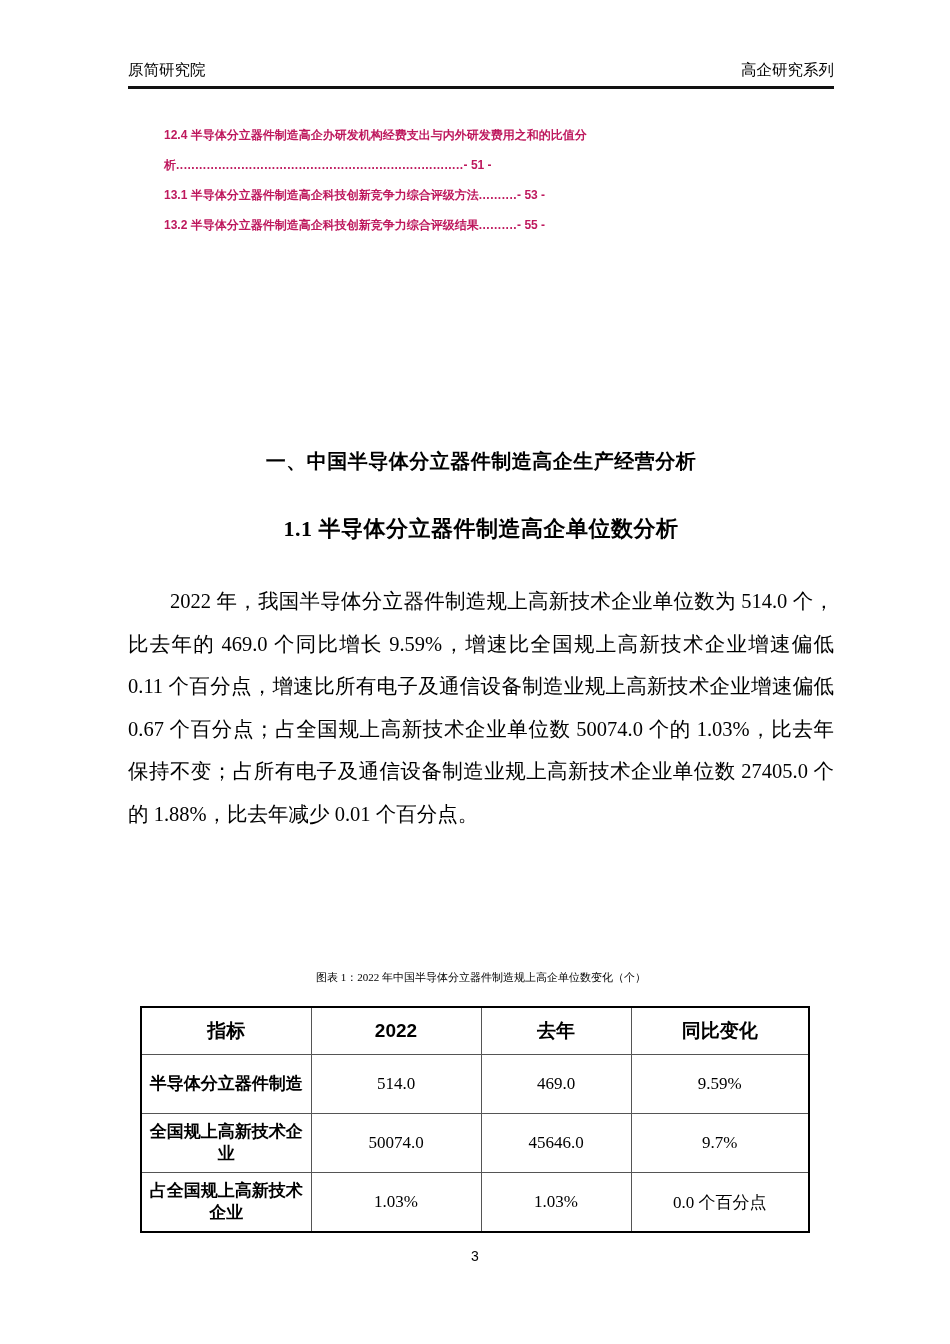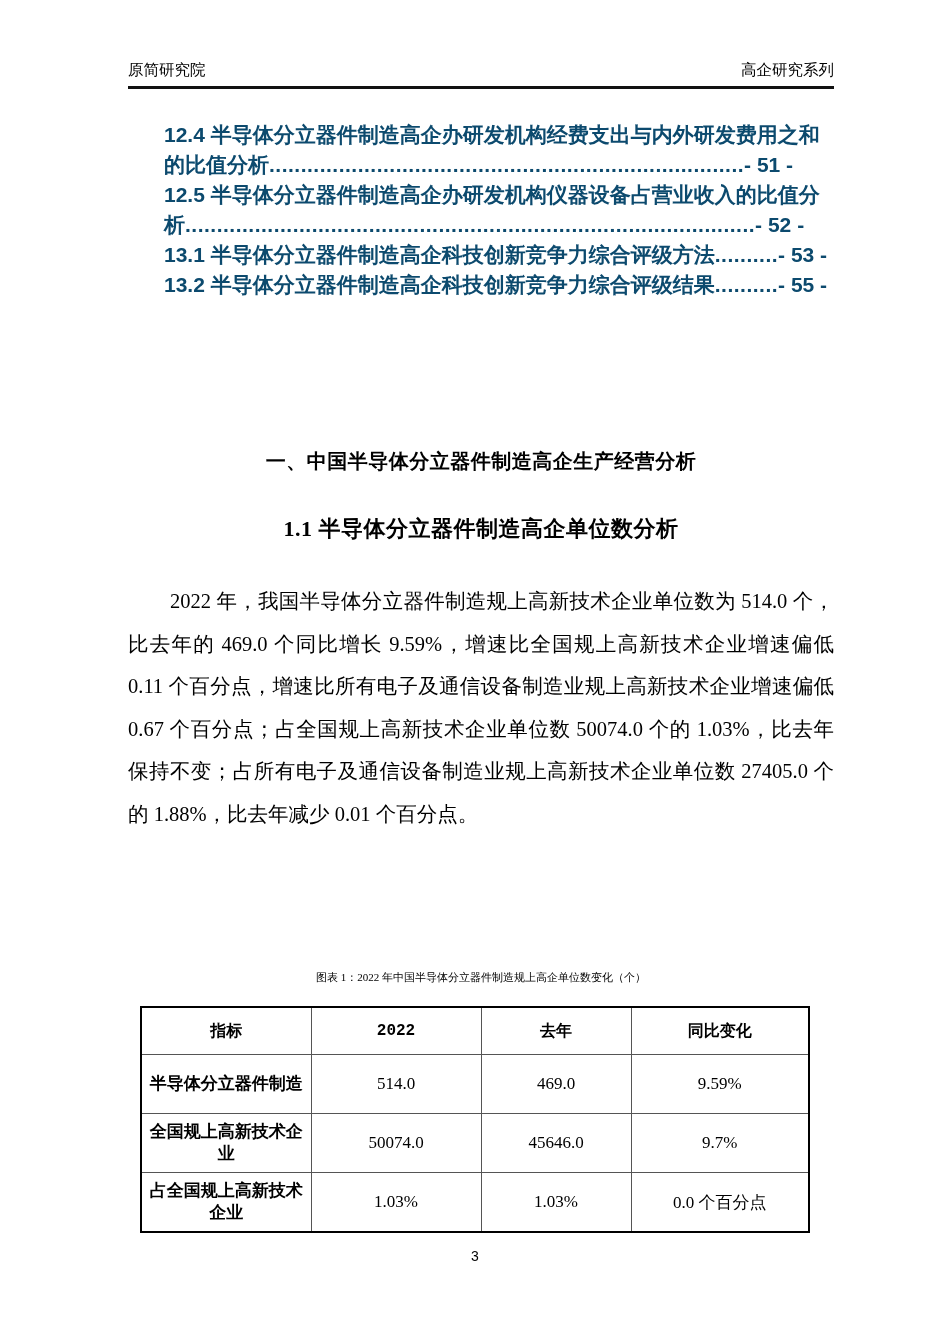--- a/index.html
+++ b/index.html
@@ -46,23 +46,23 @@
   }
 
   
   .toc {
     position: absolute;
     left: 128px;
     top: 120px;
     width: 708px;
     font-family: "Liberation Sans", "DejaVu Sans", sans-serif;
     font-weight: bold;
-    font-size: 21px;
+    font-size: 12px;
     line-height: 30px;
-    color: #0c4a6e;
+    color: #be185d;
   }
   .toc-line {
     display: block;
     white-space: nowrap;
   }
   .toc-l1 { padding-left: 0; }
   .toc-l2 { padding-left: 36px; }
   .toc-wrap { display: block; white-space: normal; }
   .toc-leader {
     letter-spacing: 0.5px;
@@ -141,23 +141,23 @@
 
   table.data th, table.data td {
     border: 1px solid #555;
     text-align: center;
     vertical-align: middle;
     padding: 0;
     color: #000;
   }
   table.data th {
     height: 46px;
-    font-family: Liberation Mono, monospace;
-    font-weight: bold;
-    font-size: 16px;
+    font-family: Liberation Sans, sans-serif;
+    font-weight: bold;
+    font-size: 19px;
   }
   table.data td {
     height: 54px;
     font-family: "Liberation Serif", "DejaVu Serif", serif;
     font-size: 17px;
   }
   table.data td.rowhead {
     font-family: "Liberation Sans", "DejaVu Sans", sans-serif;
     font-weight: bold;
     font-size: 17px;
@@ -187,23 +187,20 @@
     <span>高企研究系列</span>
   </div>
   <div class="hdr-rule"></div>
 
   <div class="toc">
 
     <div class="toc-line toc-l2 toc-wrap">
       <span>12.4  半导体分立器件制造高企办研发机构经费支出与内外研发费用之和的比值分析</span><span class="toc-leader">...........................................................................</span><span>- 51 -</span>
     </div>
 
-    <div class="toc-line toc-l2 toc-wrap">
-      <span>12.5  半导体分立器件制造高企办研发机构仪器设备占营业收入的比值分析</span><span class="toc-leader">..........................................................................................</span><span>- 52 -</span>
-    </div>
 
 
     <div class="toc-line toc-l2">
       <span>13.1  半导体分立器件制造高企科技创新竞争力综合评级方法</span><span class="toc-leader">..........</span><span>- 53 -</span>
     </div>
 
     <div class="toc-line toc-l2">
       <span>13.2  半导体分立器件制造高企科技创新竞争力综合评级结果</span><span class="toc-leader">..........</span><span>- 55 -</span>
     </div>
 

